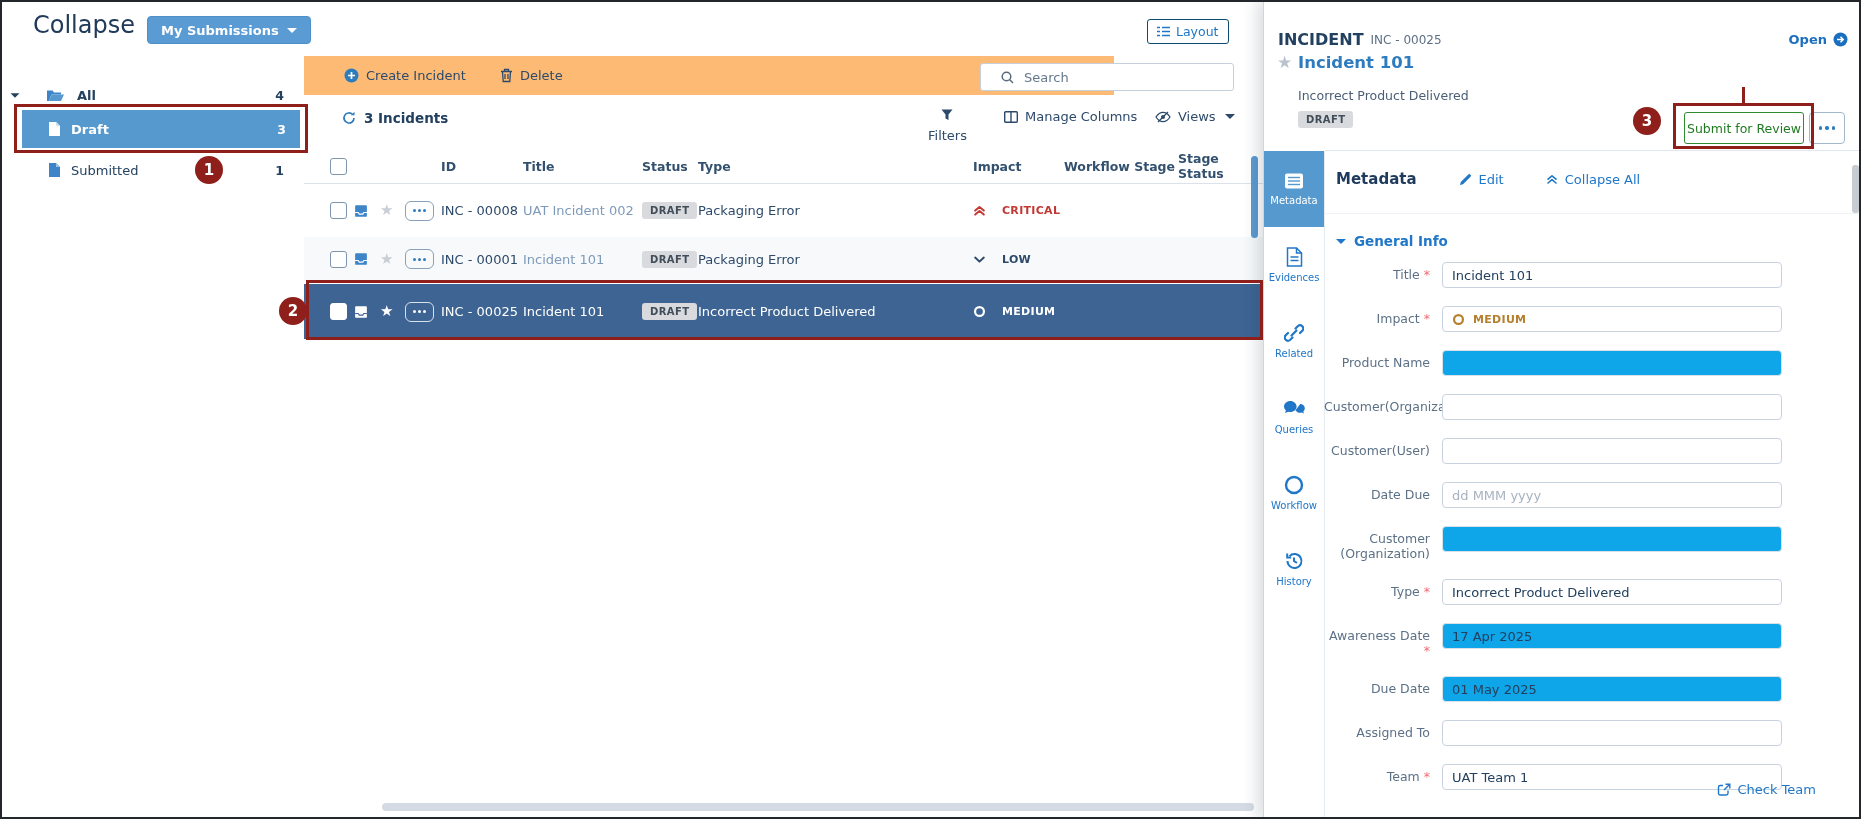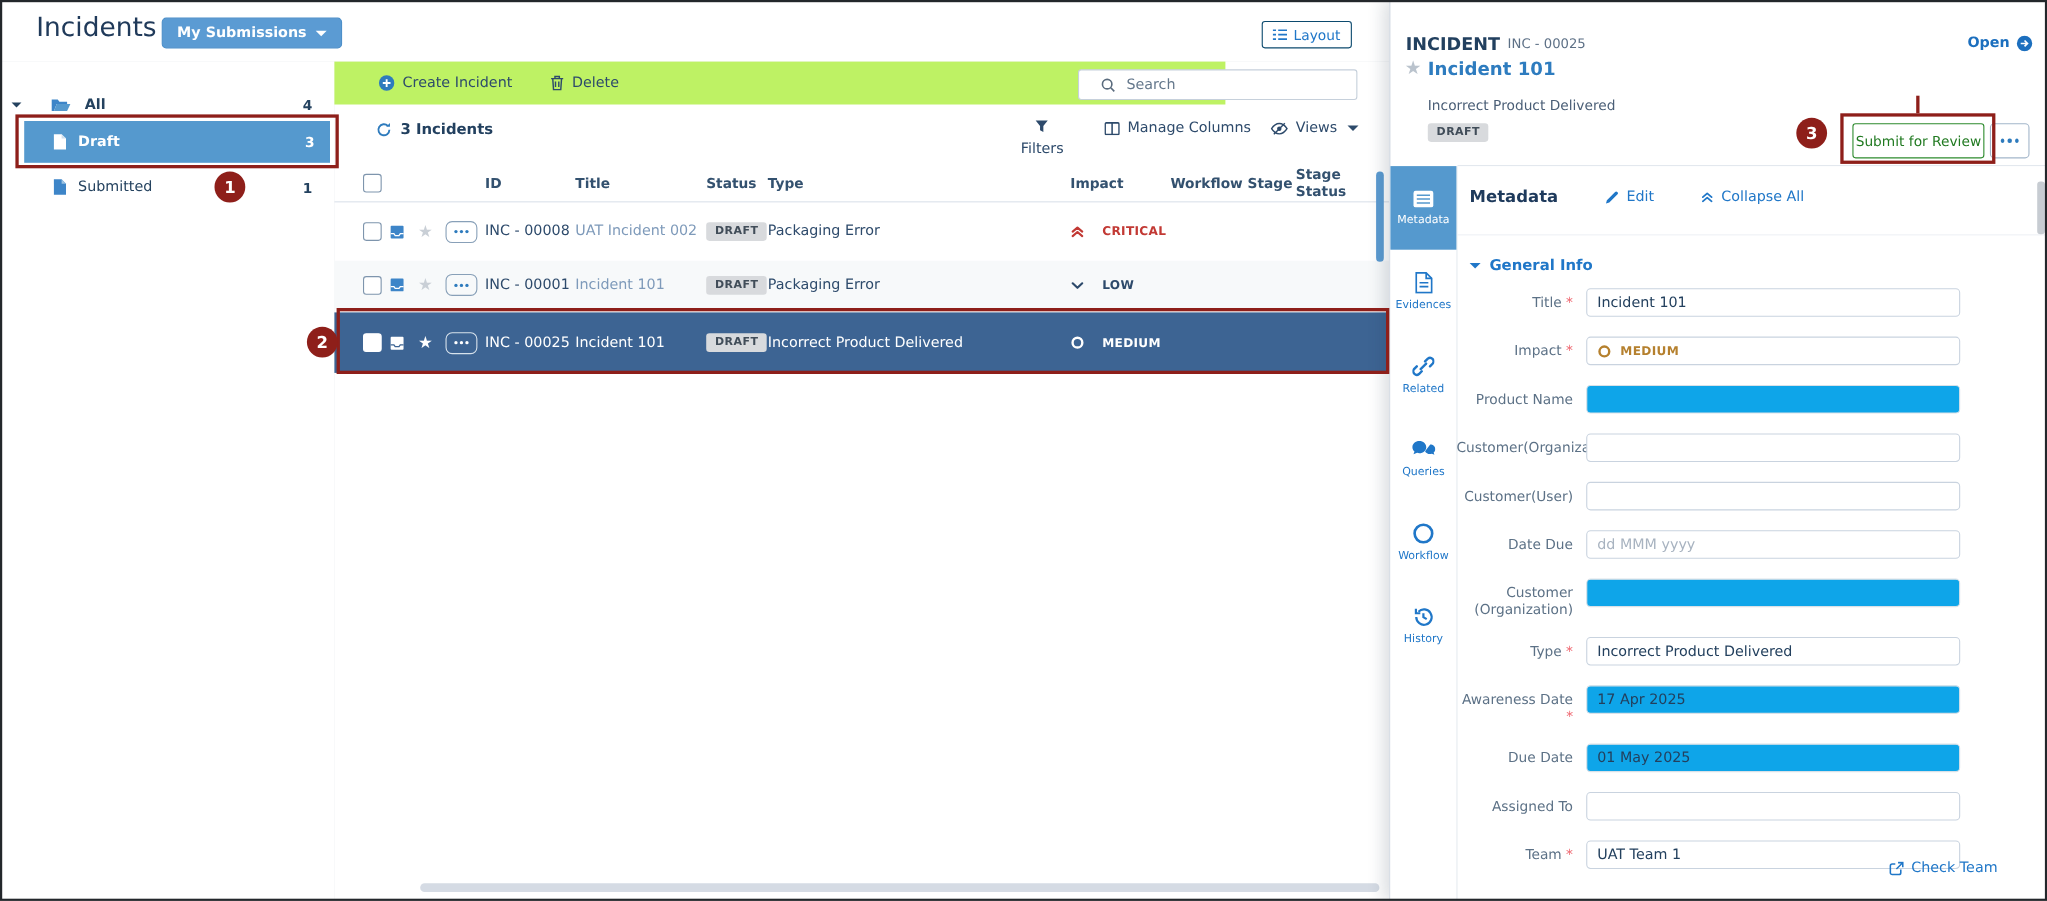--- a/index.html
+++ b/index.html
@@ -31,21 +31,21 @@
   #row-draft{left:22px;top:54px;width:278px;height:38px;background:#5599ce;color:#fff;}
   #row-draft .lbl{margin-left:10px;font-weight:bold;font-size:13px;color:#fff;}
   #row-draft .tree-count{right:14px;color:#fff;}
   #row-submitted{left:0;top:100px;width:304px;height:28px;}
   #row-submitted .lbl{margin-left:10px;font-size:13px;color:#24425f;}
   .tree-icon{margin-left:26px;}
   #row-submitted .tree-icon{margin-left:48px;}
 
   
   #main{left:304px;top:56px;width:959px;height:763px;background:#fff;}
-  #toolbar-strip{left:0;top:0;width:810px;height:39px;background:#bef264;}
+  #toolbar-strip{left:0;top:0;width:810px;height:39px;background:#fdba74;}
   .tool-link{position:absolute;top:0;height:39px;gap:7px;font-size:13px;color:#2d4a6b;cursor:pointer;}
   #create-incident{left:40px;}
   #delete-btn{left:196px;}
   #search-box{left:676px;top:7px;width:232px;height:26px;background:#fff;border:1px solid #c6d0db;border-radius:3px;}
   #search-box input{border:none;outline:none;background:transparent;font:13px "DejaVu Sans",sans-serif;color:#2d4a6b;width:180px;}
   #search-box input::placeholder{color:#65788c;}
   #count-row{left:38px;top:54px;gap:8px;font-size:13.5px;font-weight:bold;color:#22405f;}
   .list-ctl{position:absolute;top:53px;gap:7px;font-size:13px;color:#2d4a6b;cursor:pointer;}
   #ctl-filters{left:624px;flex-direction:column;} #ctl-manage{left:700px;} #ctl-views{left:851px;}
   #ctl-views .caret-down{border-top-color:#2d4a6b;margin-left:2px;}
@@ -134,21 +134,21 @@
   #anno-box3{left:1673px;top:103px;width:141px;height:46px;}
   #anno-tick3{left:1742px;top:87px;width:3px;height:16px;background:#8e1f1a;z-index:50;}
   #anno-badge3{left:1633px;top:107px;}
 </style>
 </head>
 <body>
 
 <div id="app">
 
   <div id="app-header" class="abs">
-    <div id="page-title" class="abs">Incidents</div>
+    <div id="page-title" class="abs">Collapse</div>
     <div id="btn-submissions" class="abs flex">
       <span>My Submissions</span>
       <span class="caret-down"></span>
     </div>
     <div id="btn-layout" class="abs flex">
       <svg width="13" height="11" viewBox="0 0 13 11">
           <g stroke="#2077c8" stroke-width="1.5">
             <line x1="0" y1="1.5" x2="3" y2="1.5"></line>
             <line x1="0" y1="5.5" x2="3" y2="5.5"></line>
             <line x1="0" y1="9.5" x2="3" y2="9.5"></line>

